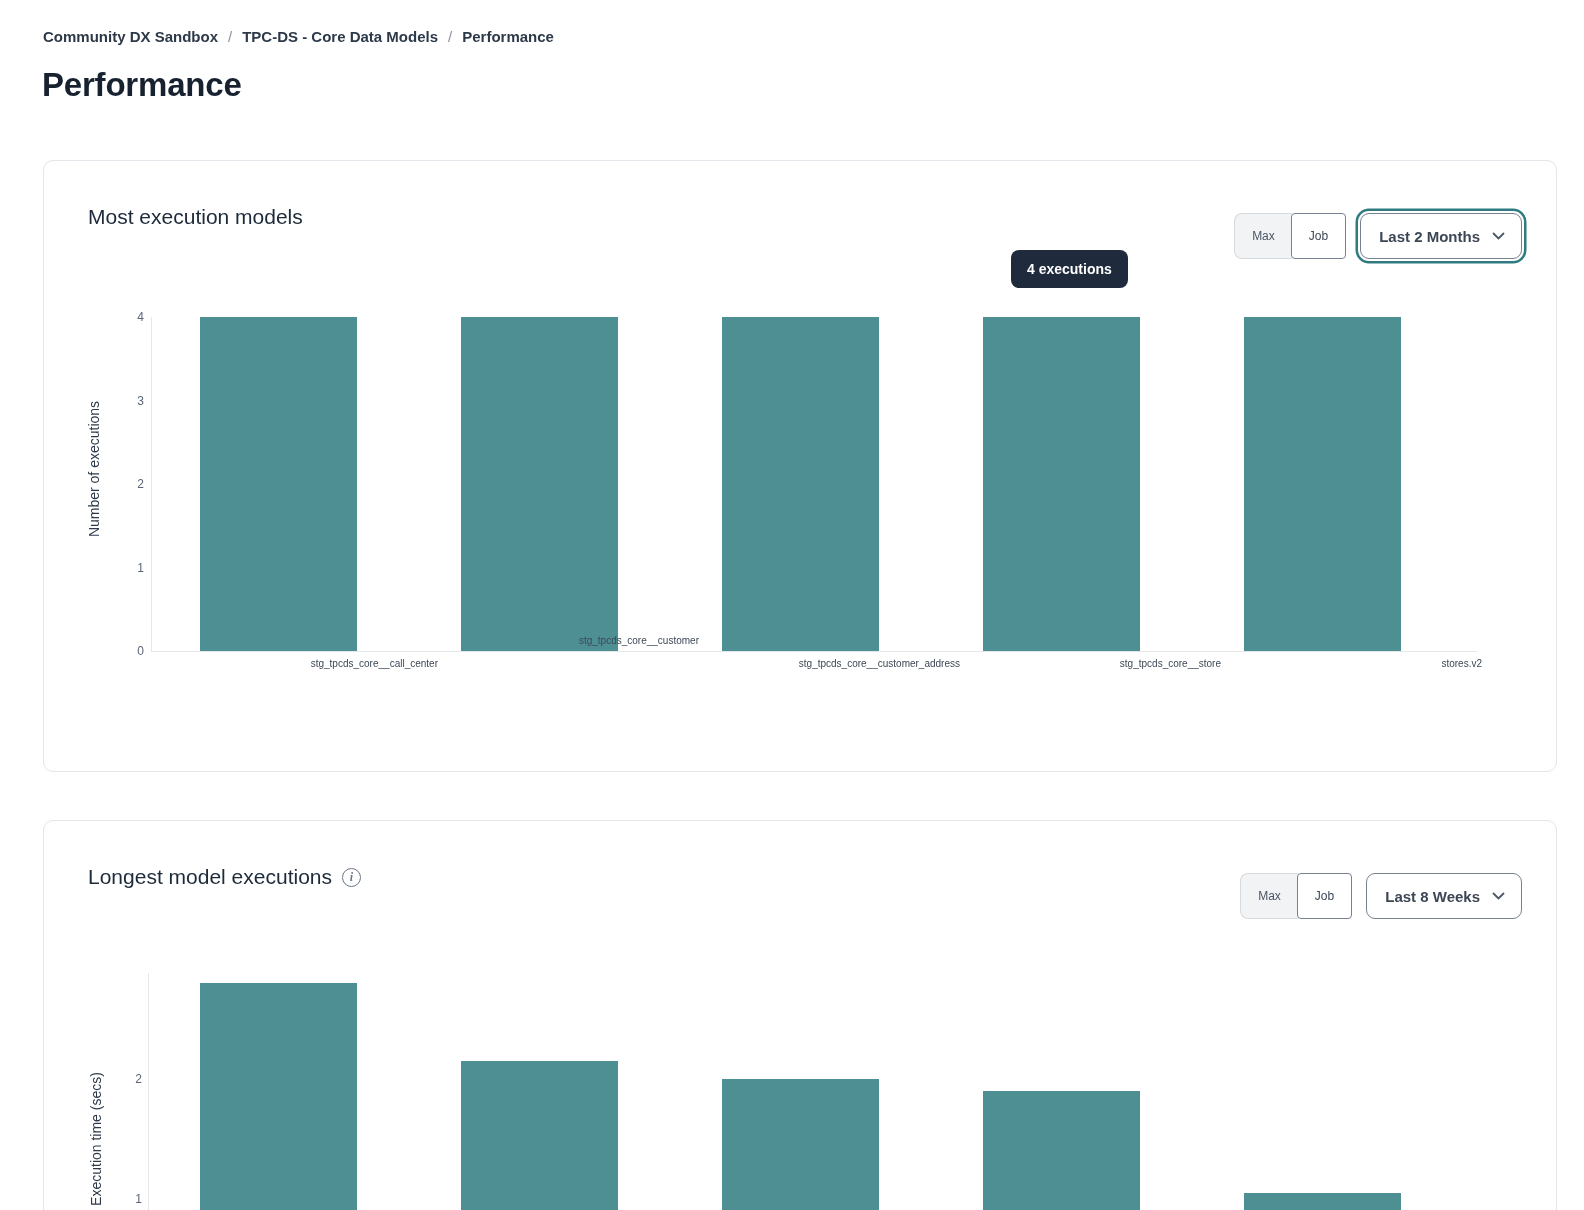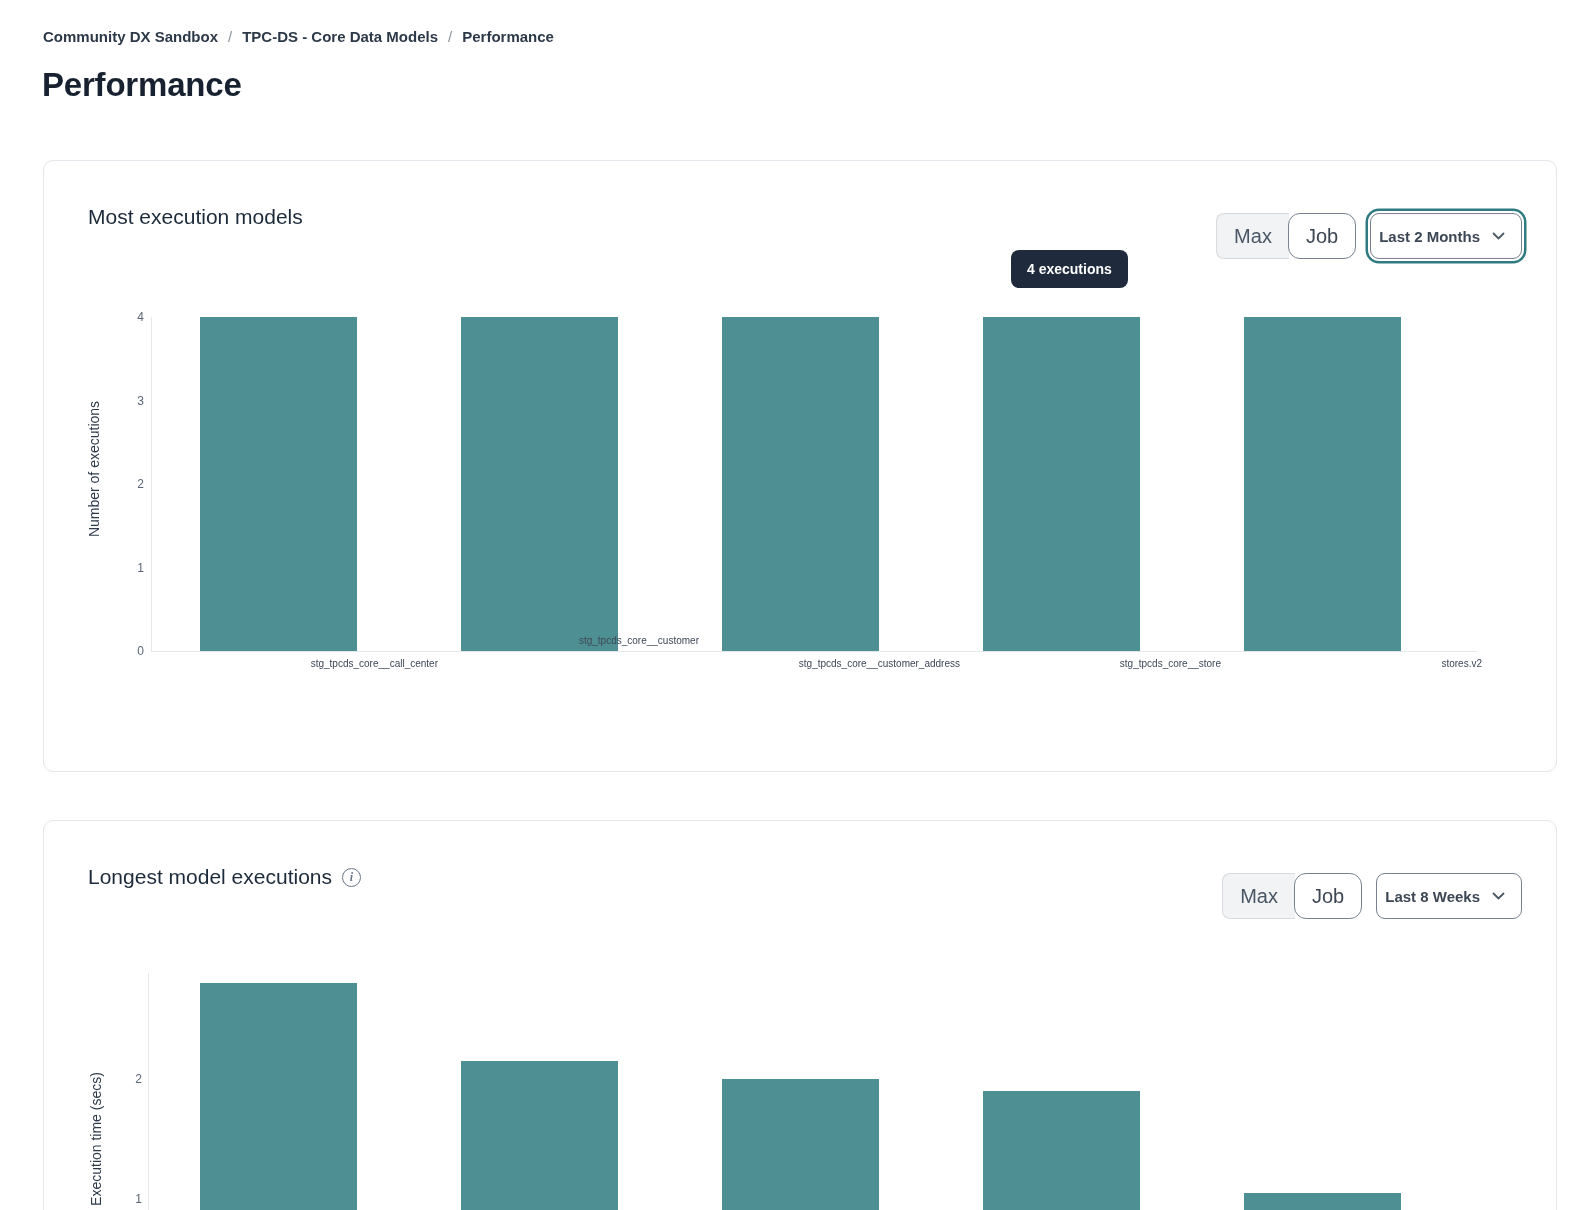--- a/index.html
+++ b/index.html
@@ -22,26 +22,26 @@
   #card2 { top:820px; height:660px; }
   .card-title { position:absolute; left:44px; top:44px; font-size:21px; font-weight:500;
     color:#1c2a3a; display:flex; align-items:center; gap:10px; }
   .info-icon { width:19px; height:19px; border:1.5px solid #6b7687; border-radius:50%;
     color:#6b7687; font-size:12px; font-weight:700; display:inline-flex; align-items:center;
     justify-content:center; font-family:"Liberation Serif","DejaVu Serif",serif; font-style:italic; }
 
   
   .controls { position:absolute; right:34px; top:52px; display:flex; align-items:center; gap:14px; }
   .seg { display:flex; }
-  .seg-btn { height:46px; padding:16px 17px; font-size:20px; font-weight:500; color:#4a5664;
+  .seg-btn { height:46px; padding:16px 17px; font-size:12px; font-weight:500; color:#4a5664;
     display:flex; align-items:center; cursor:pointer; background:#f1f3f5;
     border:1px solid #d7dade; border-right:none; border-radius:8px 0 0 8px; }
-  .seg-btn.selected { background:#ffffff; border:1.5px solid #77818f; border-radius:12px;
+  .seg-btn.selected { background:#ffffff; border:1.5px solid #77818f; border-radius:4px;
     margin-left:-1px; color:#3c4654; }
-  .dropdown { height:46px; padding:0 16px 0 8px; background:#ffffff; border:1.5px solid #77818f;
+  .dropdown { height:46px; padding:0 16px 0 18px; background:#ffffff; border:1.5px solid #77818f;
     border-radius:9px; display:flex; align-items:center; gap:12px; font-size:15px;
     font-weight:600; color:#3c4654; cursor:pointer; }
   .dropdown.focused { box-shadow:0 0 0 2px #ffffff, 0 0 0 4.5px #2f7b80; }
   .chev { display:block; }
 
   
   .chart-layer { position:absolute; inset:0; pointer-events:none; }
   .bar { position:absolute; }
   .tick-label { position:absolute; width:40px; text-align:right; font-size:12px; color:#5a6675; }
   .cat-label { position:absolute; width:320px; text-align:right; font-size:10px; color:#3d4856; }

